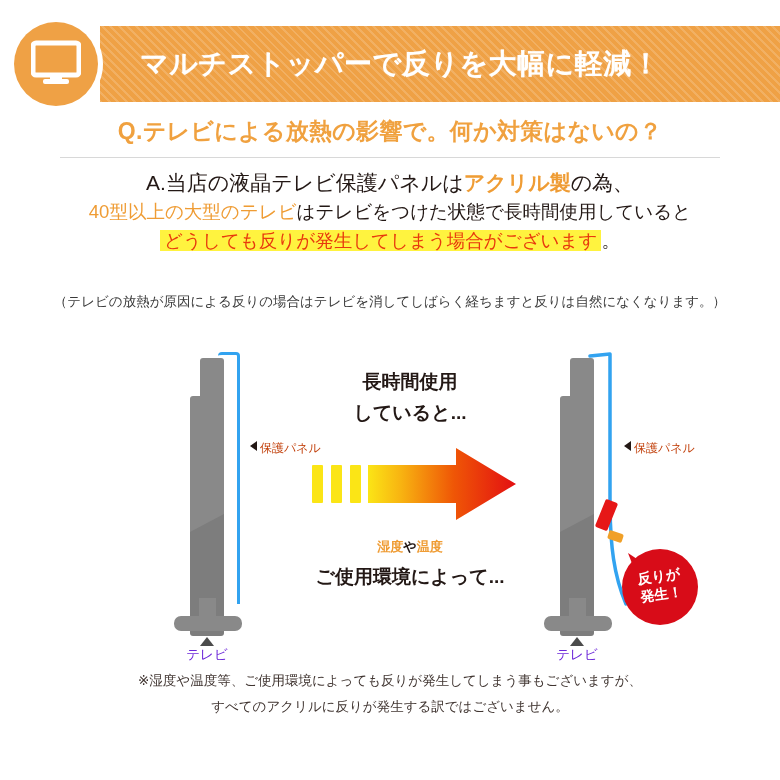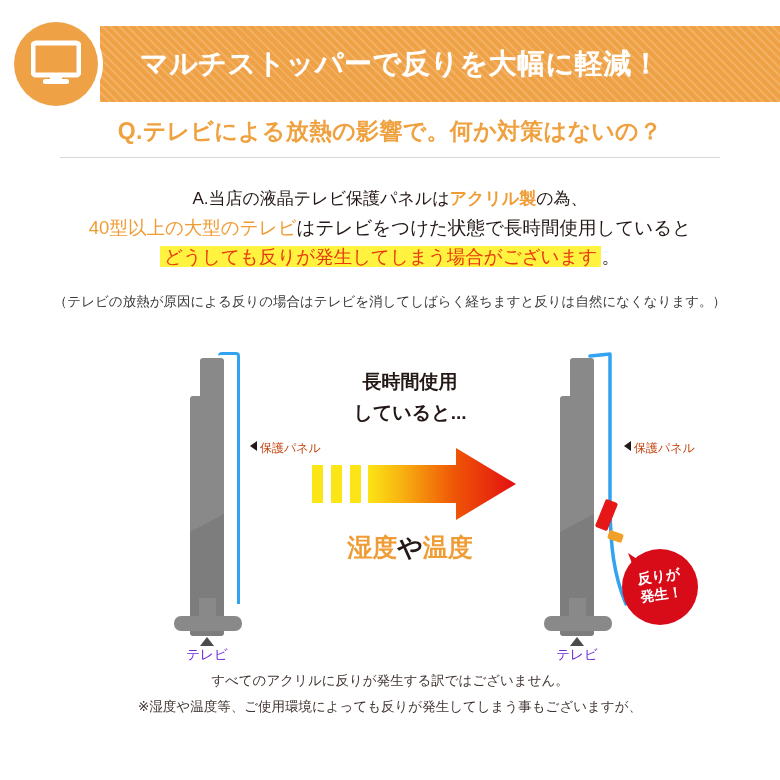--- a/index.html
+++ b/index.html
@@ -41,21 +41,21 @@
     font-size: 23px; font-weight: bold; letter-spacing: 0.3px;
   }
   .divider {
     position: absolute; left: 60px; top: 157px; width: 660px; height: 1px;
     background: #d8d8d8;
   }
 
   
   .answer { position: absolute; left: 0; top: 168px; width: 780px; text-align: center; }
   .a-line { line-height: 29px; white-space: nowrap; }
-  .a-line.l1 { font-size: 17px; font-weight: normal; color: #231815; margin-top: 16px; }
+  .a-line.l1 { font-size: 21px; font-weight: normal; color: #231815; }
   .a-line.l2, .a-line.l3, .a-line.l4 { font-size: 18.5px; font-weight: normal; color: #231815; }
   .t-orange { color: #ef9c34; }
   .t-red    { color: #e8380d; }
   .t-black  { color: #231815; }
   .hl { background: #fff33f; padding: 0 4px; }
   .note {
     position: absolute; left: 0; top: 293px; width: 780px;
     text-align: center; font-size: 13.5px; color: #3a3a3a; white-space: nowrap;
   }
 
@@ -155,21 +155,21 @@
   .arrow-bar.b3 { left: 48px; }
   .arrow-body {
     position: absolute; left: 66px; top: 0; width: 148px; height: 72px;
     background: linear-gradient(90deg, #fbe516 0%, #f8b411 22%, #ef5606 58%, #e30f12 100%);
     clip-path: polygon(0 17px, 88px 17px, 88px 0, 148px 36px, 88px 72px, 88px 55px, 0 55px);
   }
   .center-bottom {
     position: absolute; left: 0; top: 192px; width: 220px; text-align: center;
     line-height: 30px;
   }
-  .cb1 { font-size: 25px; font-weight: bold; }
+  .cb1 { font-size: 13px; font-weight: bold; }
   .cb2 { font-size: 19px; font-weight: bold; color: #231815; }
 
   
   .footnote {
     position: absolute; left: 0; top: 668px; width: 780px; text-align: center;
     font-size: 13.5px; color: #403531; line-height: 26px;
   }
 </style>
 </head>
 <body>
@@ -231,20 +231,21 @@
       <div class="arrow-wrap">
         <div class="arrow-bar b1"></div>
         <div class="arrow-bar b2"></div>
         <div class="arrow-bar b3"></div>
         <div class="arrow-body"></div>
       </div>
       <div class="center-bottom">
         <div class="cb1">
           <span class="t-orange">湿度</span><span class="t-black">や</span><span class="t-orange">温度</span>
         </div>
+        <div class="cb2">ご使用環境によって...</div>
       </div>
     </div>
 
     <div class="tv-group right">
       <div class="tv-body">
         <div class="tv-top"></div>
         <div class="tv-main">
           <div class="tv-shade"></div>
         </div>
         <div class="tv-neck"></div>
@@ -272,17 +273,17 @@
         <div class="burst-text">
           <div>反りが</div>
           <div>発生！</div>
         </div>
       </div>
     </div>
 
   </div>
 
   <div class="footnote">
+    <div>※湿度や温度等、ご使用環境によっても反りが発生してしまう事もございますが、</div>
     <div>すべてのアクリルに反りが発生する訳ではございません。</div>
-    <div>※湿度や温度等、ご使用環境によっても反りが発生してしまう事もございますが、</div>
   </div>
 
 </div>
 
 </body></html>

